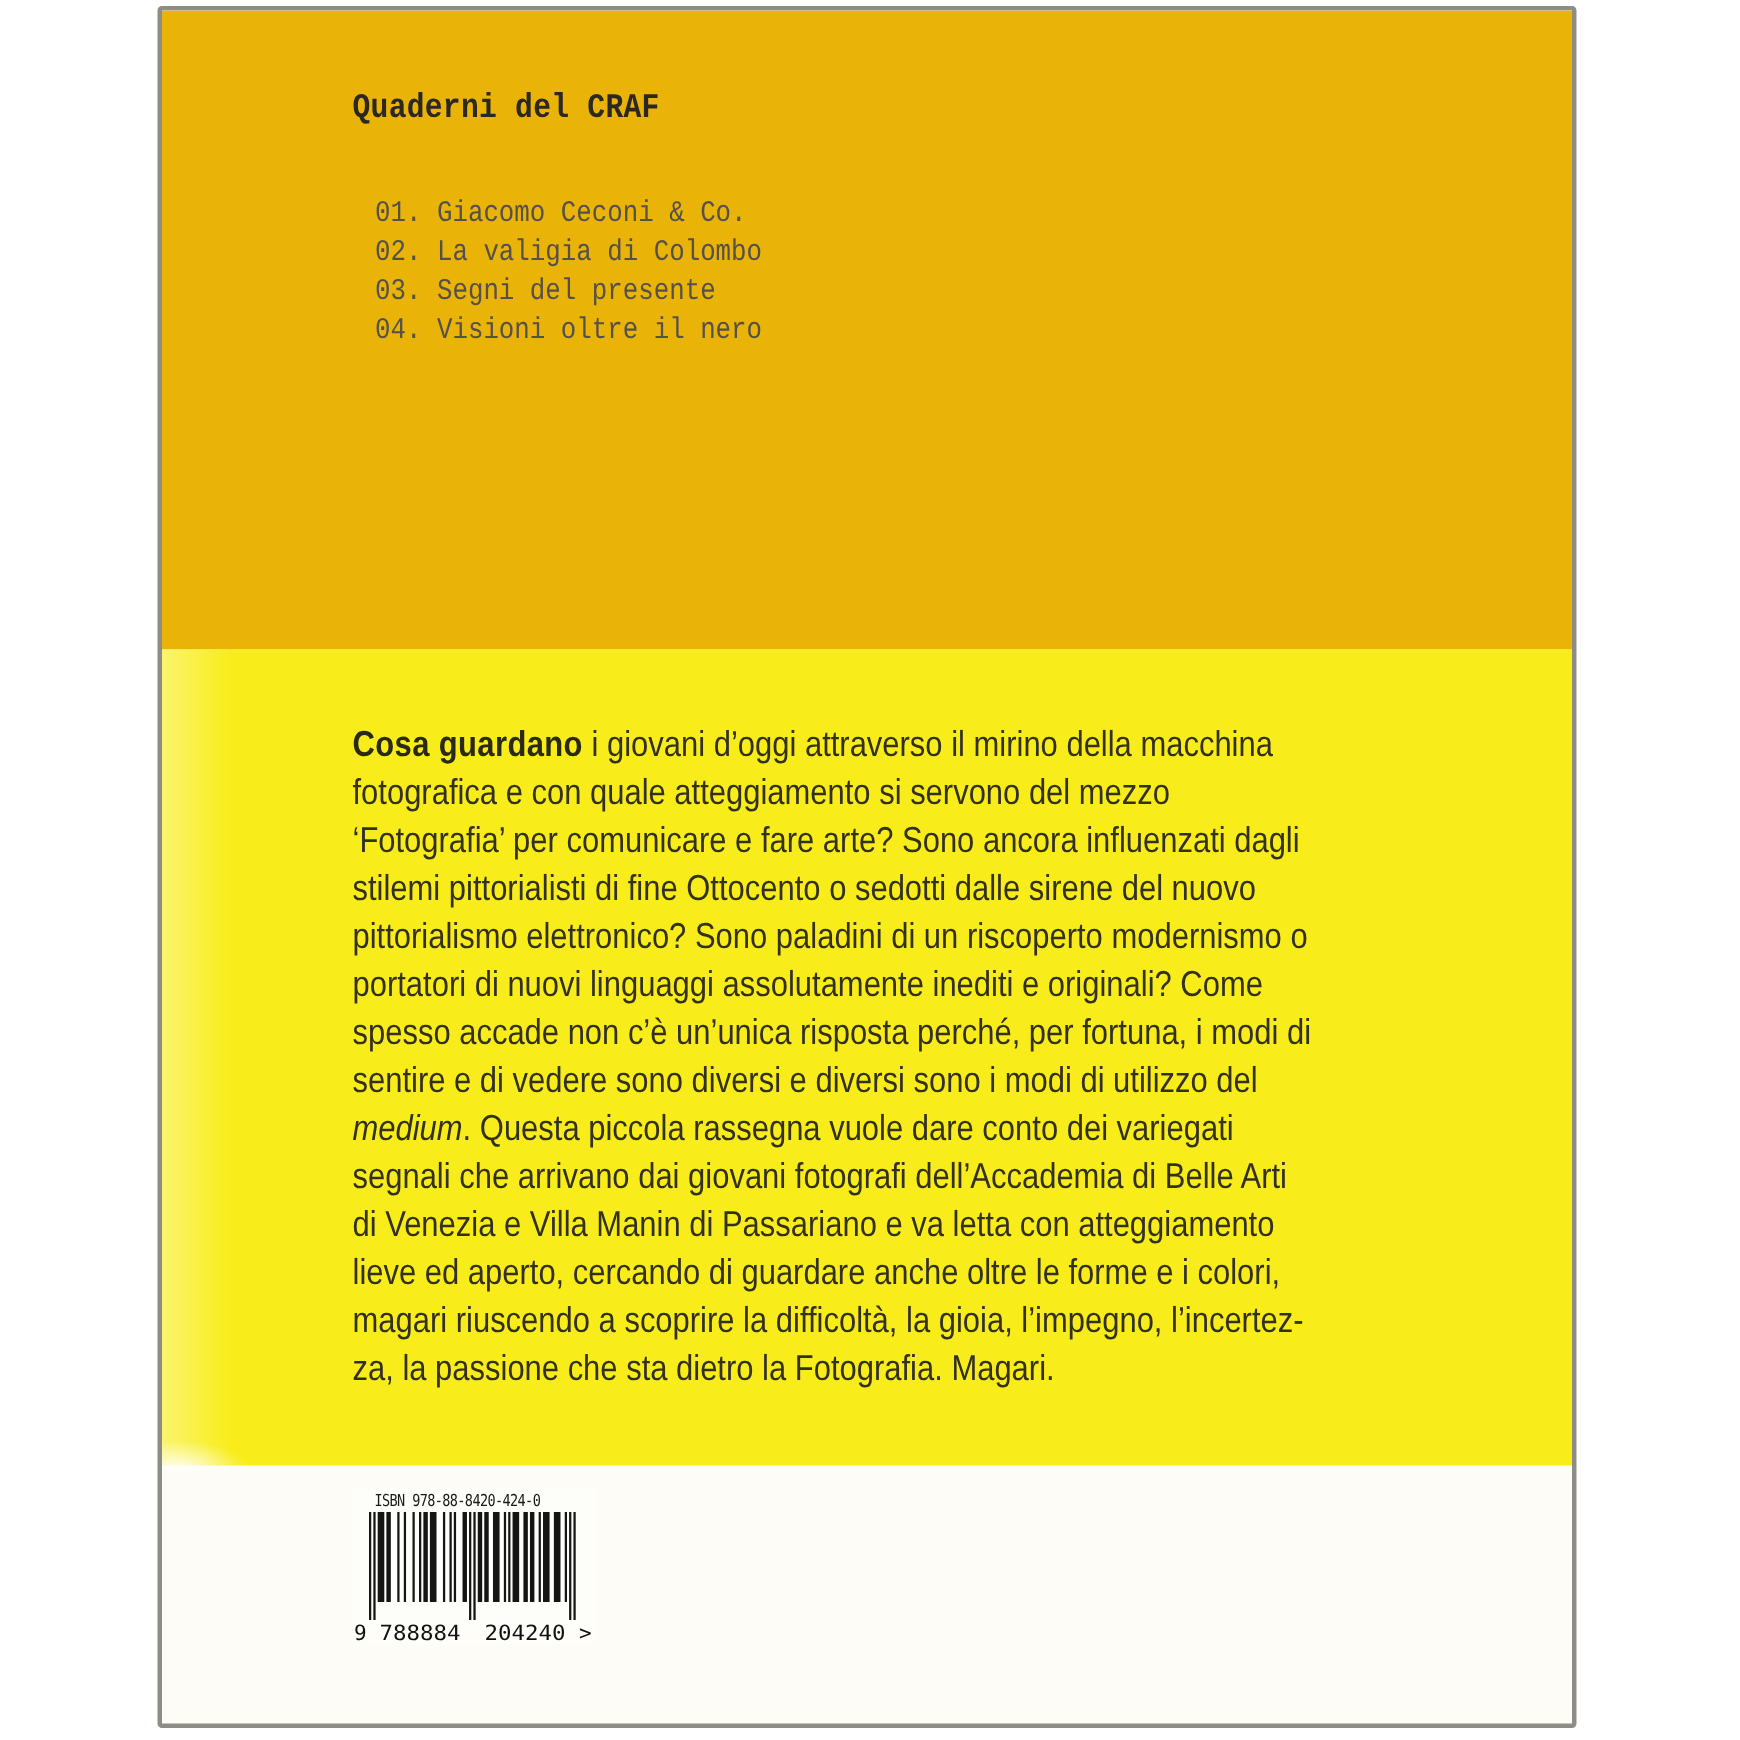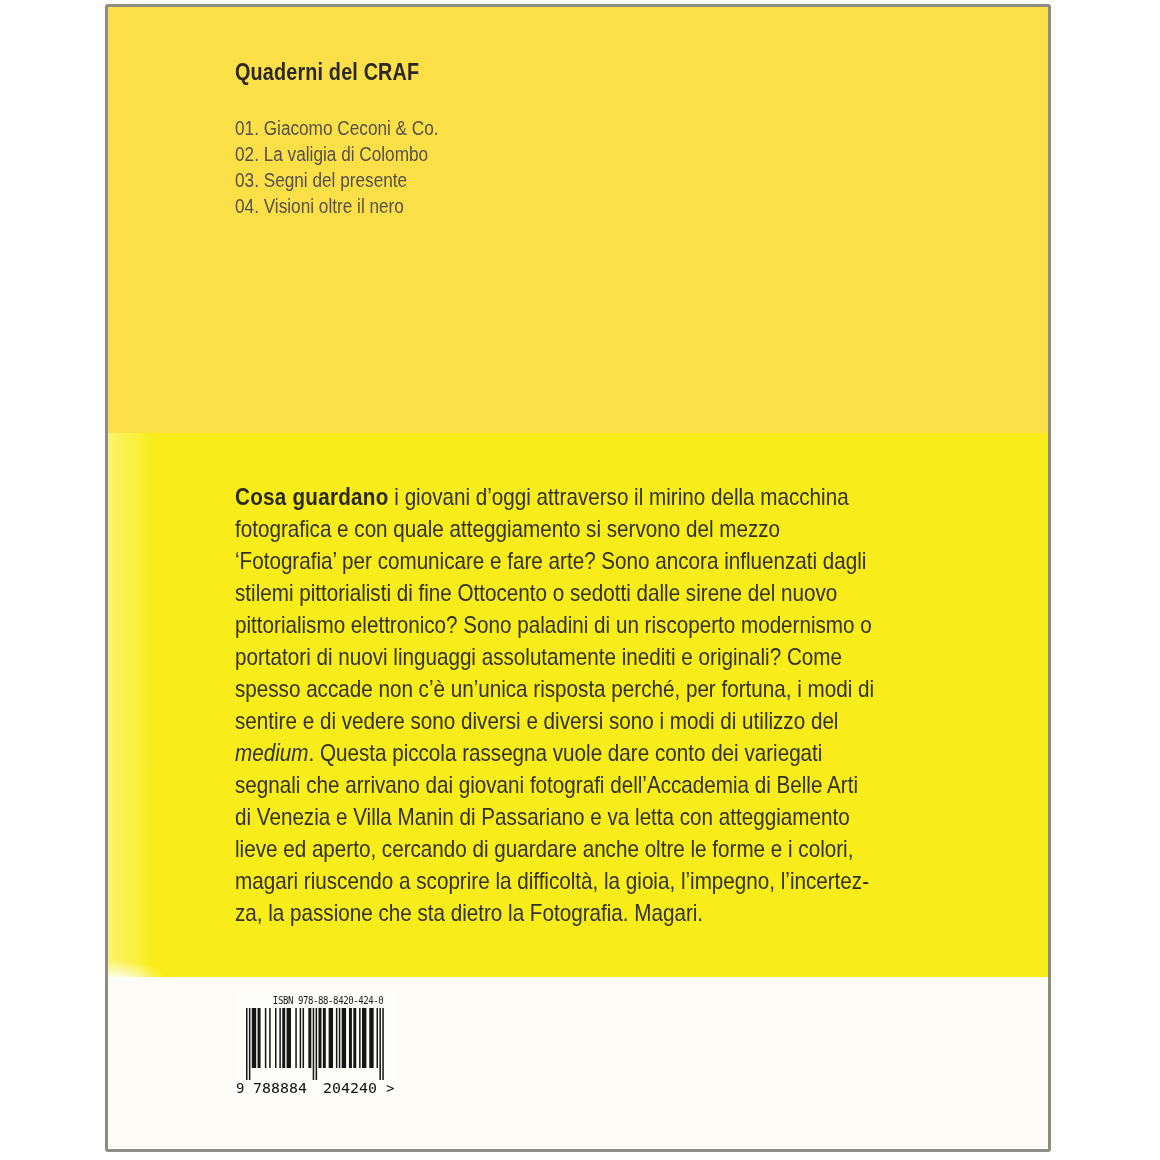--- a/index.html
+++ b/index.html
@@ -25,42 +25,43 @@
     border: 3px solid #8d8d85;
     border-radius: 3px;
     background: #fdfcf6;
     overflow: hidden;
   }
   .top-section {
     position: absolute;
     left: 0; top: 0;
     width: 100%;
     height: 426px;
-    background: #fde047;
+    background: #eab308;
+    font-family: Liberation Mono, monospace;
   }
   .condensed {
     transform: scaleX(0.86);
     transform-origin: left top;
     white-space: nowrap;
   }
   .series-title {
     position: absolute;
     left: 127px;
     top: 52px;
     margin: 0;
     font-size: 23px;
     font-weight: bold;
     color: #2b2822;
     letter-spacing: 0.2px;
   }
   .volume-list {
     position: absolute;
     left: 127px;
     top: 108px;
-    margin: 0;
+    margin: 15px;
     padding: 0;
     list-style: none;
   }
   .volume-list li {
     font-size: 20px;
     line-height: 26px;
     color: #54504a;
   }
   .yellow-section {
     position: absolute;
@@ -105,21 +106,21 @@
   }
   .barcode-box {
     position: absolute;
     left: 127px;
     top: 559px;
     width: 163px;
     height: 104px;
     background: #fdfdfa;
     box-sizing: border-box;
     padding-top: 2px;
-    text-align: right;
+    text-align: left;
   }
   .isbn-label {
     font-size: 11px;
     line-height: 13px;
     color: #191919;
     font-family: "DejaVu Sans Mono", "Liberation Mono", monospace;
     transform: scaleX(0.82);
     transform-origin: center top;
     white-space: nowrap;
     letter-spacing: -0.5px;

